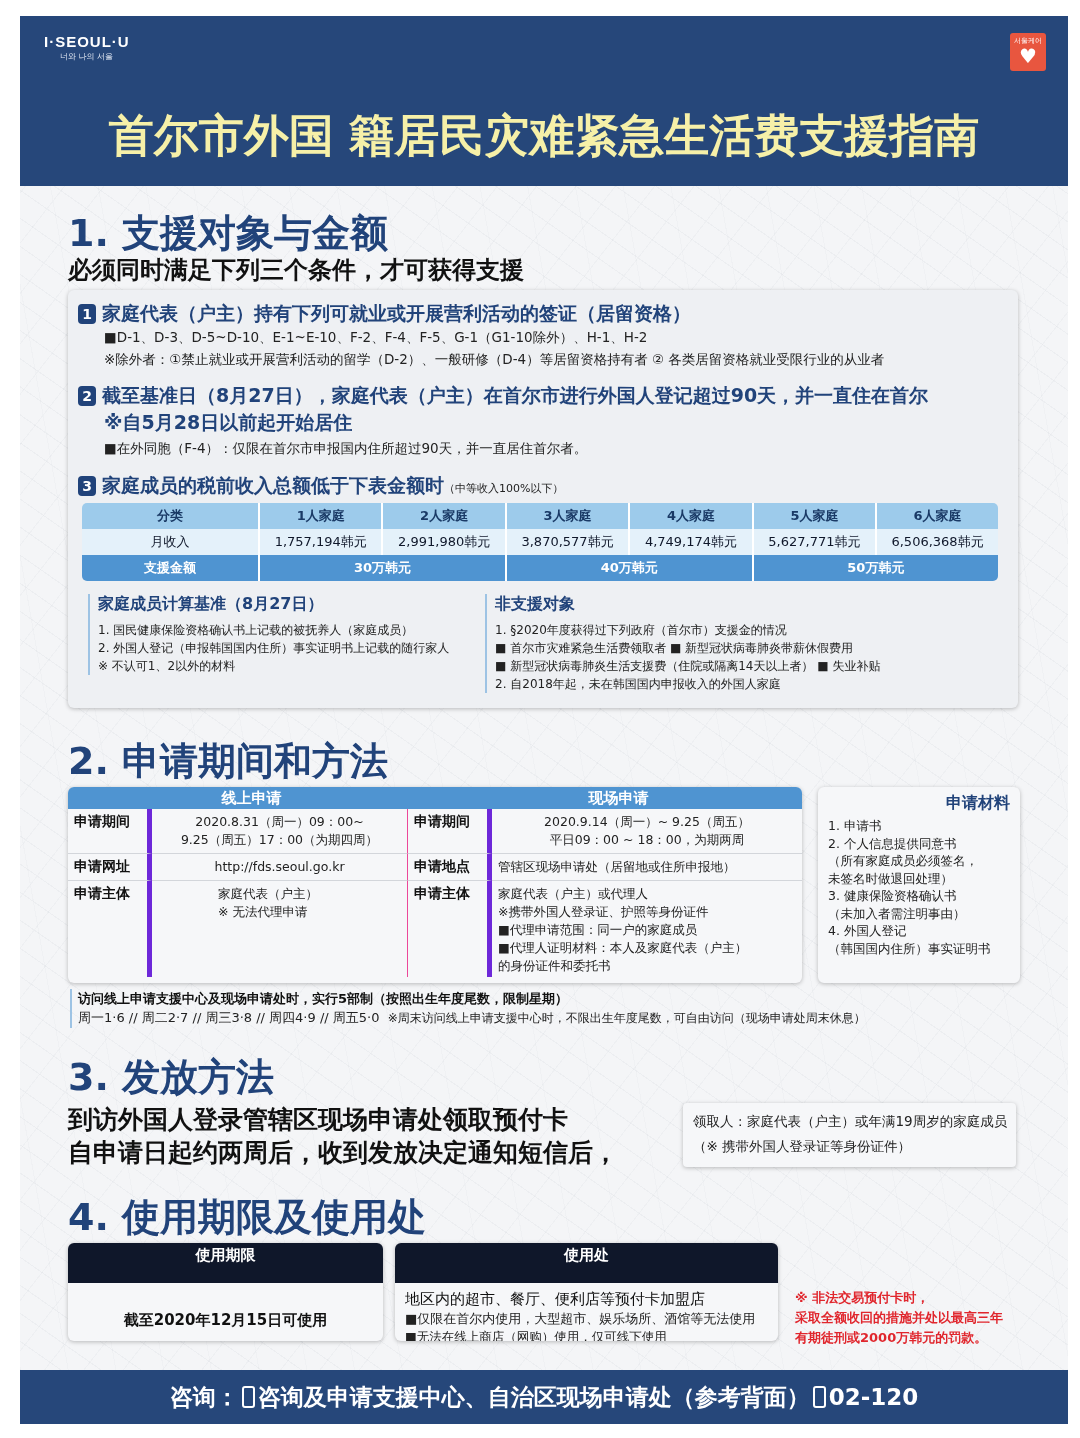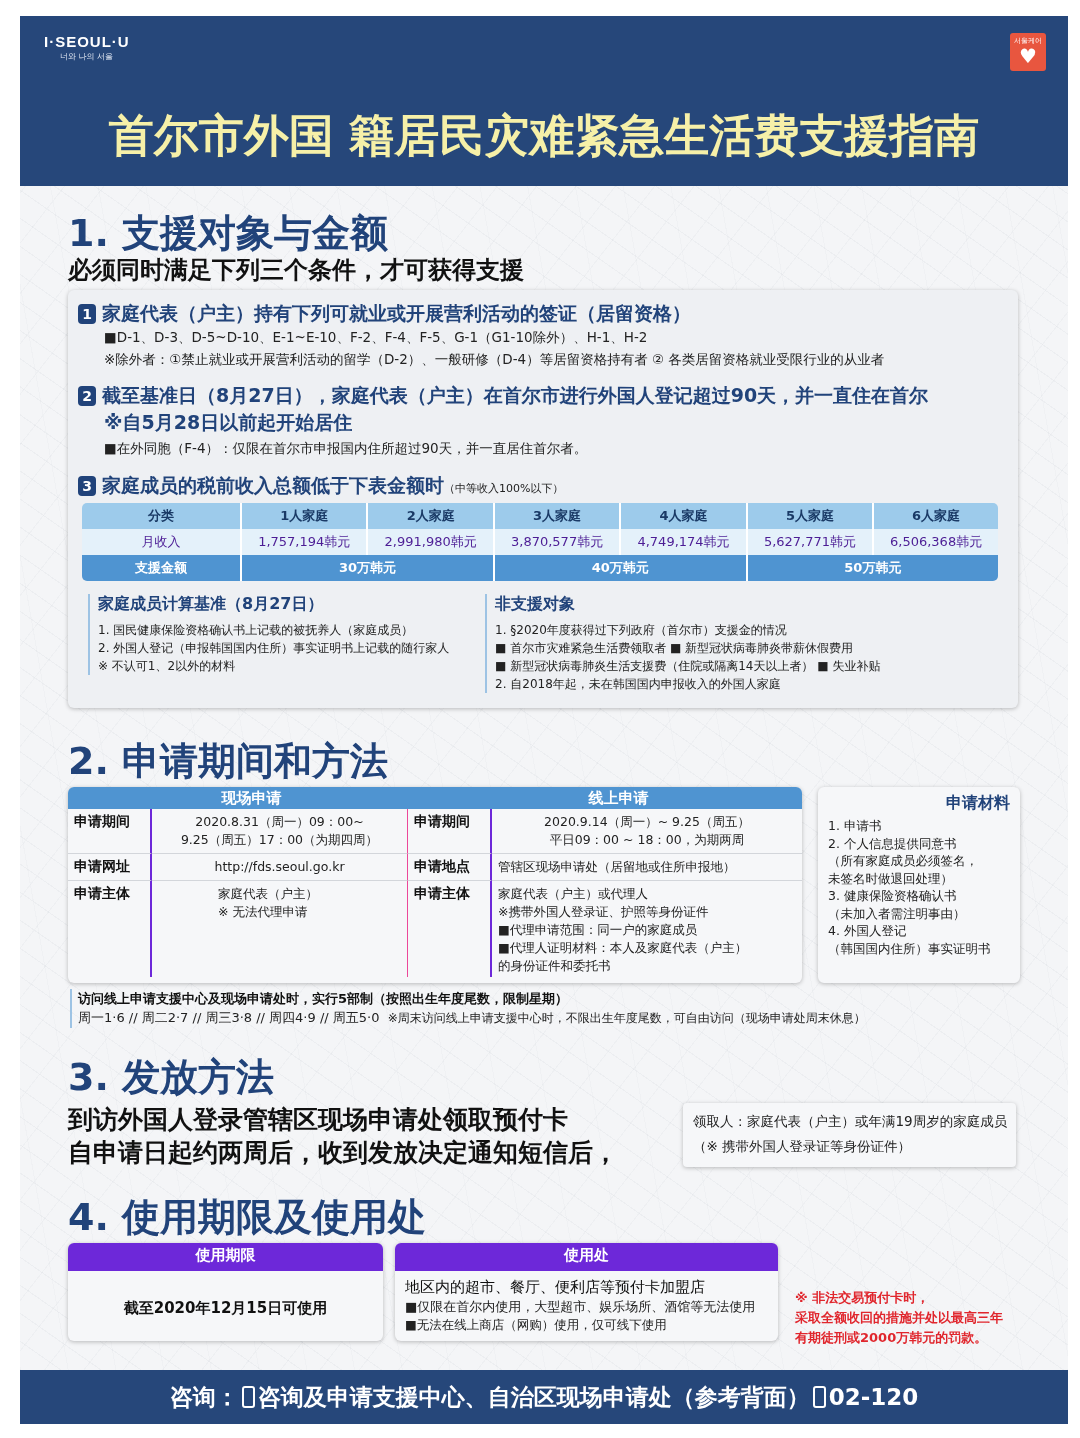--- a/index.html
+++ b/index.html
@@ -43,50 +43,50 @@
     border-radius: 4px; font-size: 14px; text-align: center; line-height: 20px; margin-right: 6px;
     vertical-align: 1px;
   }
   .small { position: absolute; font-size: 13.5px; color: #222; white-space: nowrap; }
   .small-note { font-size: 11px; font-weight: normal; color: #222; }
   
   .inc-table { position: absolute; left: 82px; top: 503px; width: 916px; border-collapse: separate; border-spacing: 0; font-size: 13px; }
   .inc-table td { text-align: center; height: 26px; border-right: 2px solid #fff; }
   .inc-table td:last-child { border-right: none; }
   .inc-head td { background: #9dcbeb; color: #1a3a66; font-weight: bold; }
-  .inc-row td { background: #e4f1fa; color: #4c1d95; }
+  .inc-row td { background: #e4f1fa; color: #0f172a; }
   .inc-amt td { background: #4f94d1; color: #fff; font-weight: bold; }
   .inc-table tr:first-child td:first-child { border-top-left-radius: 5px; }
   .inc-table tr:first-child td:last-child { border-top-right-radius: 5px; }
   .inc-table tr:last-child td:first-child { border-bottom-left-radius: 5px; }
   .inc-table tr:last-child td:last-child { border-bottom-right-radius: 5px; }
   .sub-panel { position: absolute; border-left: 2px solid #9dc3e4; padding-left: 8px; }
   .sub-panel h4 { color: #21437a; font-size: 16px; font-weight: bold; margin-bottom: 6px; }
   .sub-panel p { font-size: 12px; line-height: 18px; color: #222; white-space: nowrap; }
   
   .app-box { position: absolute; left: 68px; top: 787px; width: 734px; height: 196px; background: #f6f7f9; border-radius: 6px; box-shadow: 0 1px 4px rgba(0,0,0,0.25); overflow: hidden; }
   .app-head { display: flex; height: 22px; background: #4f94d1; color: #fff; font-weight: bold; font-size: 15px; }
   .app-head div { flex: 1; text-align: center; line-height: 22px; }
   .app-grid { display: grid; grid-template-columns: 84px 256px 84px 310px; font-size: 12.5px; }
   .app-grid > div { padding: 4px 6px; border-bottom: 1px solid #d3d6db; }
-  .app-grid .lbl { font-weight: bold; font-size: 14px; color: #111; border-right: 2px solid #6d28d9; }
+  .app-grid .lbl { font-weight: bold; font-size: 14px; color: #111; border-right: 5px solid #6d28d9; }
   .app-grid .val-c { text-align: center; border-right: 1px solid #ec4899; line-height: 18px; }
   .app-grid .val-l { line-height: 18px; }
   .app-grid .lastrow { border-bottom: none; height: 96px; }
   .mat-box { position: absolute; left: 818px; top: 787px; width: 202px; height: 196px; background: #f6f7f9; border-radius: 6px; box-shadow: 0 1px 4px rgba(0,0,0,0.25); padding: 6px 10px; }
   .mat-box h4 { color: #21437a; font-size: 16px; font-weight: bold; margin-bottom: 3px; text-align: right; }
   .mat-box p { font-size: 12.5px; line-height: 17.5px; color: #222; white-space: nowrap; }
   .rot-box { position: absolute; left: 70px; top: 989px; border-left: 2px solid #9dc3e4; padding-left: 6px; white-space: nowrap; }
   .rot-box .r1 { font-size: 13px; font-weight: bold; color: #111; line-height: 19px; }
   .rot-box .r2 { font-size: 13px; color: #222; line-height: 19px; }
   .rot-box .r2 .note { font-size: 12px; }
   .big-text { position: absolute; left: 68px; top: 1103px; font-size: 25px; font-weight: bold; color: #111; line-height: 33px; white-space: nowrap; }
   .recv-box { position: absolute; left: 683px; top: 1103px; width: 333px; height: 64px; background: #f6f7f9; border-radius: 4px; box-shadow: 0 1px 4px rgba(0,0,0,0.25); padding: 6px 10px; font-size: 13.5px; line-height: 25px; color: #222; white-space: nowrap; }
   .use-box { position: absolute; background: #f6f7f9; border-radius: 6px; box-shadow: 0 1px 4px rgba(0,0,0,0.25); overflow: hidden; }
-  .use-head { height: 28px; background: #6d28d9; color: #fff; font-weight: bold; font-size: 15px; text-align: center; line-height: 24px; }
+  .use-head { height: 40px; background: #0f172a; color: #fff; font-weight: bold; font-size: 15px; text-align: center; line-height: 24px; }
   .warn { position: absolute; left: 795px; top: 1288px; color: #e0262d; font-size: 13px; font-weight: bold; line-height: 20px; white-space: nowrap; }
   .footer { position: absolute; left: 20px; top: 1370px; width: 1048px; height: 54px; background: #26477a; color: #fff; text-align: center; font-size: 23px; font-weight: bold; line-height: 54px; }
   .phone { display: inline-block; width: 13px; height: 22px; border: 2px solid #fff; border-radius: 3px; vertical-align: -3px; margin: 0 3px; }
 </style>
 </head>
 <body>
 
 <div class="page-bg"></div>
 
 <div class="header">
@@ -118,21 +118,21 @@
 <div class="cond" style="left:104px; top:410px;">※自5月28日以前起开始居住</div>
 <div class="small" style="left:104px; top:440px;">■在外同胞（F-4）：仅限在首尔市申报国内住所超过90天，并一直居住首尔者。</div>
 
 <div class="cond" style="left:78px; top:473px;">
   <span class="num-badge">3</span><span>家庭成员的税前收入总额低于下表金额时</span><span class="small-note">（中等收入100%以下）</span>
 </div>
 
 <table class="inc-table">
   <tbody>
       <tr class="inc-head">
-    <td style="width:160px">分类</td>
+    <td style="width:178px">分类</td>
     <td>1人家庭</td>
     <td>2人家庭</td>
     <td>3人家庭</td>
     <td>4人家庭</td>
     <td>5人家庭</td>
     <td>6人家庭</td>
   </tr>
   <tr class="inc-row">
     <td>月收入</td>
     <td>1,757,194韩元</td>
@@ -162,22 +162,22 @@
   <p>1. §2020年度获得过下列政府（首尔市）支援金的情况</p>
   <p>■ 首尔市灾难紧急生活费领取者  ■ 新型冠状病毒肺炎带薪休假费用</p>
   <p>■ 新型冠状病毒肺炎生活支援费（住院或隔离14天以上者） ■ 失业补贴</p>
   <p>2. 自2018年起，未在韩国国内申报收入的外国人家庭</p>
 </div>
 
 <div class="sec-title" style="left:68px; top:736px;">2. 申请期间和方法</div>
 
 <div class="app-box">
   <div class="app-head">
+    <div>线上申请</div>
     <div>现场申请</div>
-    <div>线上申请</div>
   </div>
   <div class="app-grid">
     <div class="lbl">申请期间</div>
     <div class="val-c">
       <div>2020.8.31（周一）09：00~</div>
       <div>9.25（周五）17：00（为期四周）</div>
     </div>
     <div class="lbl">申请期间</div>
     <div class="val-c" style="border-right:none">
       <div>2020.9.14（周一）~ 9.25（周五）</div>

